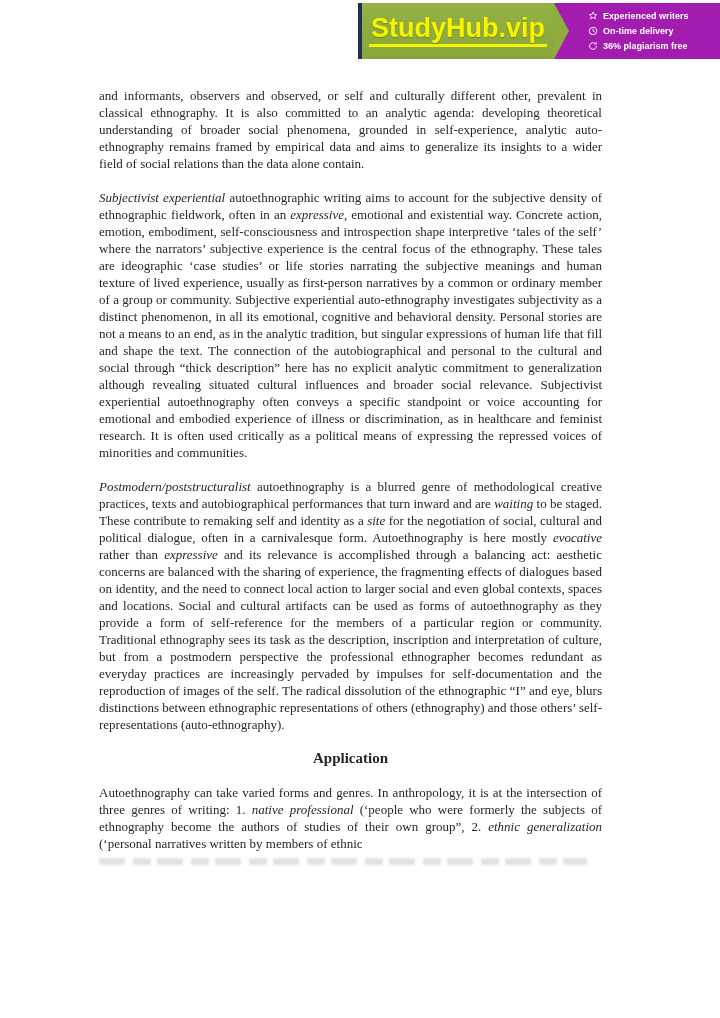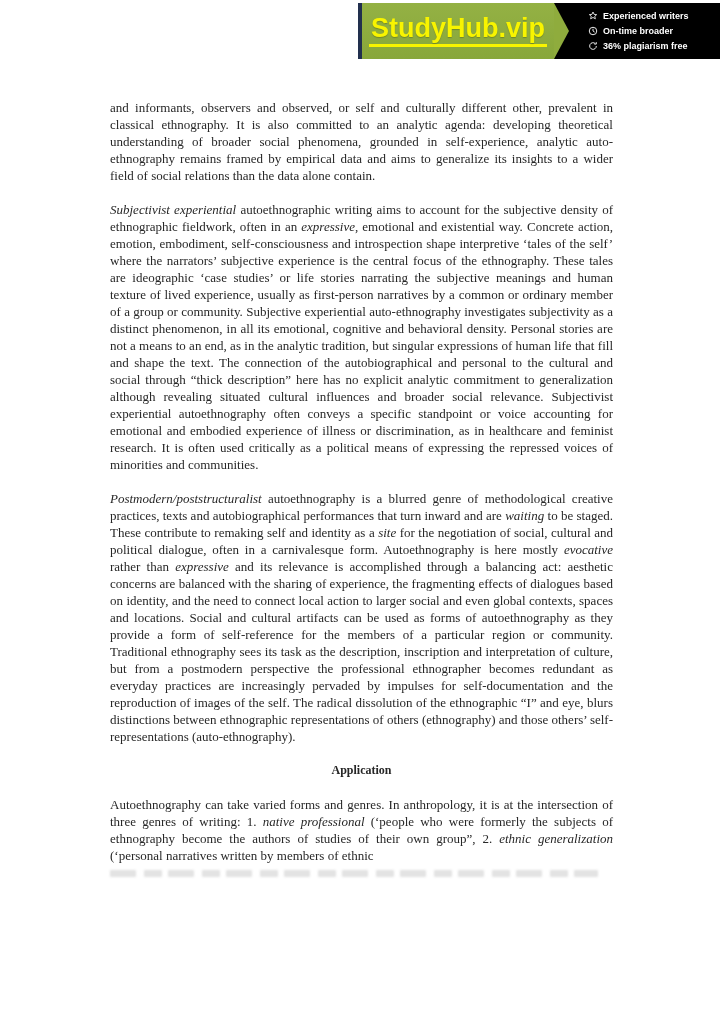--- a/index.html
+++ b/index.html
@@ -28,21 +28,21 @@
     font-family:"Liberation Sans", sans-serif;
     font-weight:bold;
     font-size:27px;
     line-height:1;
     border-bottom:3px solid #f8f400;
     padding:0 2px 2px 2px;
     text-shadow:0 1px 1px rgba(60,70,0,.35);
   }
   .banner-navy{
     width:132px;
-    background:#000000;
+    background:#a21caf;
     position:relative;
     display:flex;flex-direction:column;justify-content:center;
     gap:3px;
     padding-left:34px;
     box-sizing:content-box;
   }
   .banner-navy::before{
     content:"";
     position:absolute;left:0;top:0;
     border-top:28px solid transparent;
@@ -55,33 +55,32 @@
     font-family:"Liberation Sans", sans-serif;
     font-size:9px;font-weight:bold;
     white-space:nowrap;
     line-height:12px;
   }
   .feature-row .ficon{display:inline-flex;width:10px;height:10px;}
 
   
   .doc{
     position:absolute;
-    left:110px;top:87px;width:503px;
+    left:99px;top:87px;width:503px;
     color:#272727;
-    margin-top:12px;
   }
   .doc-para{
     margin:0 0 17px 0;
     font-size:13px;
     line-height:17px;
     text-align:justify;
   }
   .doc-heading{
     margin:0 0 17px 0;
-    font-size:12px;
+    font-size:15px;
     line-height:17px;
     text-align:center;
     font-weight:bold;
   }
   
   .fade-line{
     margin-top:-11px;
     height:7px;
     width:97%;
     opacity:.16;
@@ -111,21 +110,21 @@
         </span>
         <span>Experienced writers</span>
       </div>
       <div class="feature-row">
         <span class="ficon">
           <svg viewBox="0 0 12 12" width="10" height="10">
             <circle cx="6" cy="6" r="4.5" fill="none" stroke="#ffffff" stroke-width="1.1"></circle>
             <path d="M6 3.3V6l2 1.3" fill="none" stroke="#ffffff" stroke-width="1.1"></path>
           </svg>
         </span>
-        <span>On-time broader</span>
+        <span>On-time delivery</span>
       </div>
       <div class="feature-row">
         <span class="ficon">
           <svg viewBox="0 0 12 12" width="10" height="10">
             <path d="M10 6A4 4 0 1 1 8.6 3" fill="none" stroke="#ffffff" stroke-width="1.1"></path>
             <path d="M9.9 1.4v2.3H7.6" fill="none" stroke="#ffffff" stroke-width="1.1"></path>
           </svg>
         </span>
         <span>36% plagiarism free</span>
       </div>

